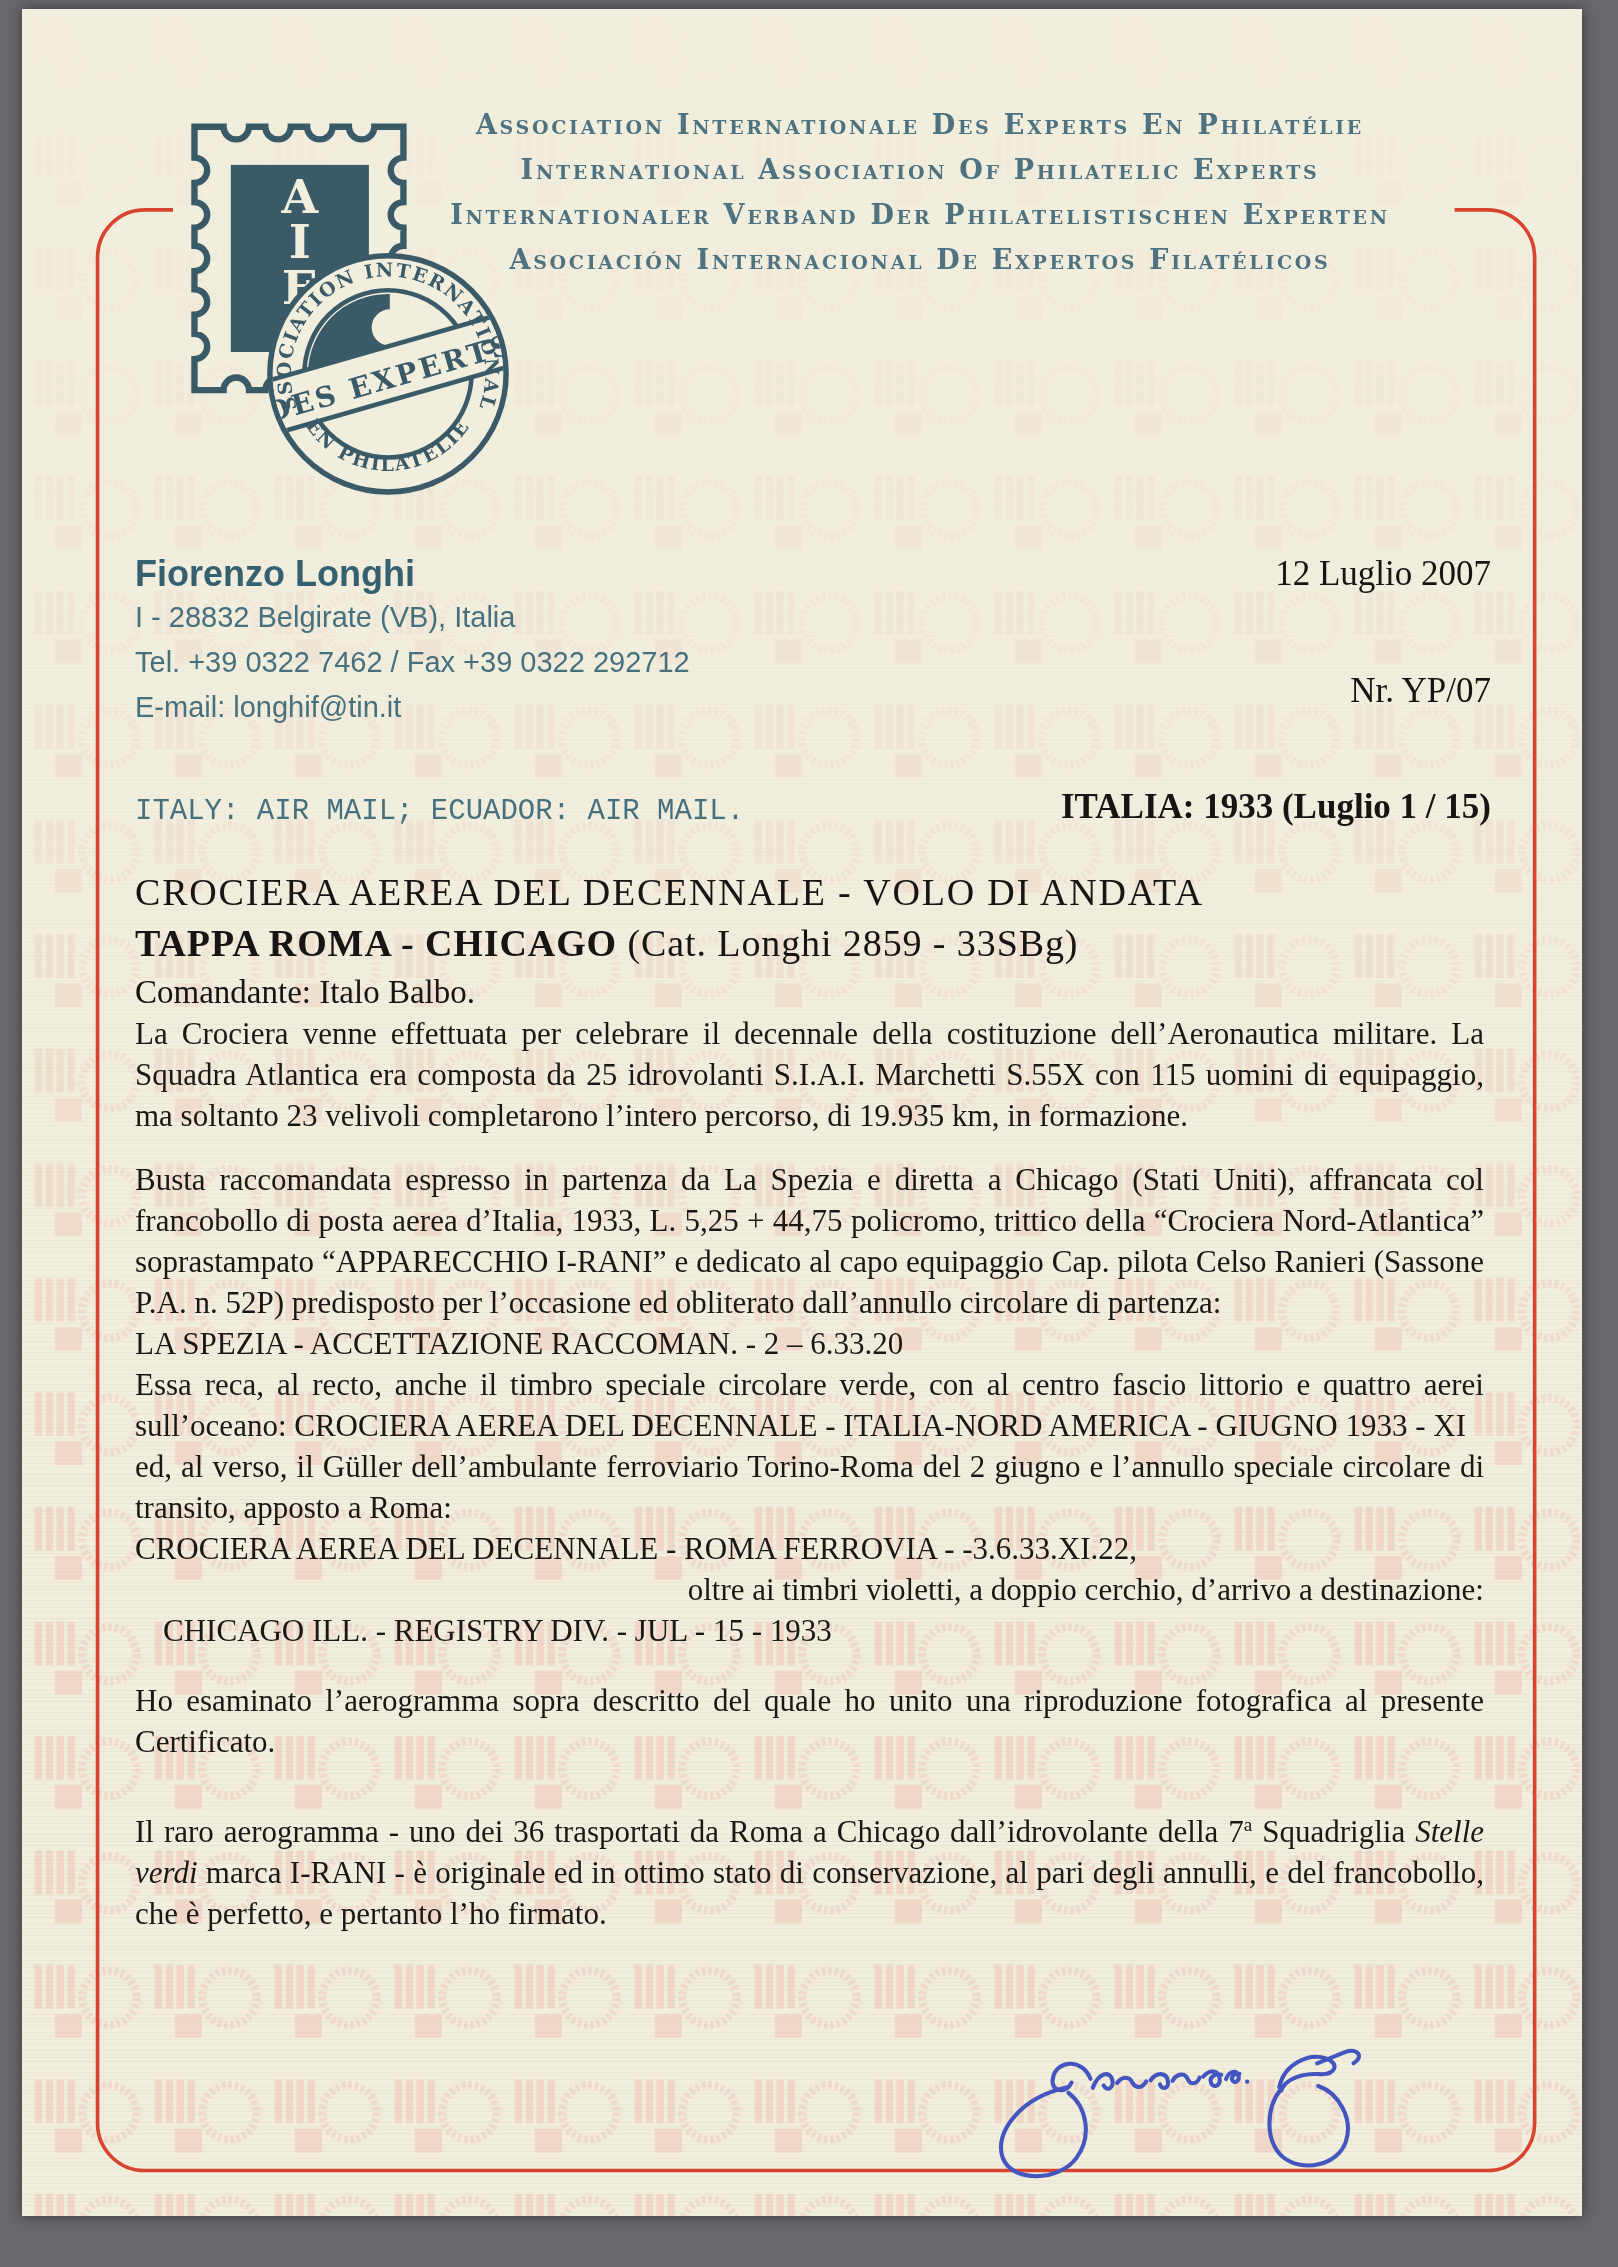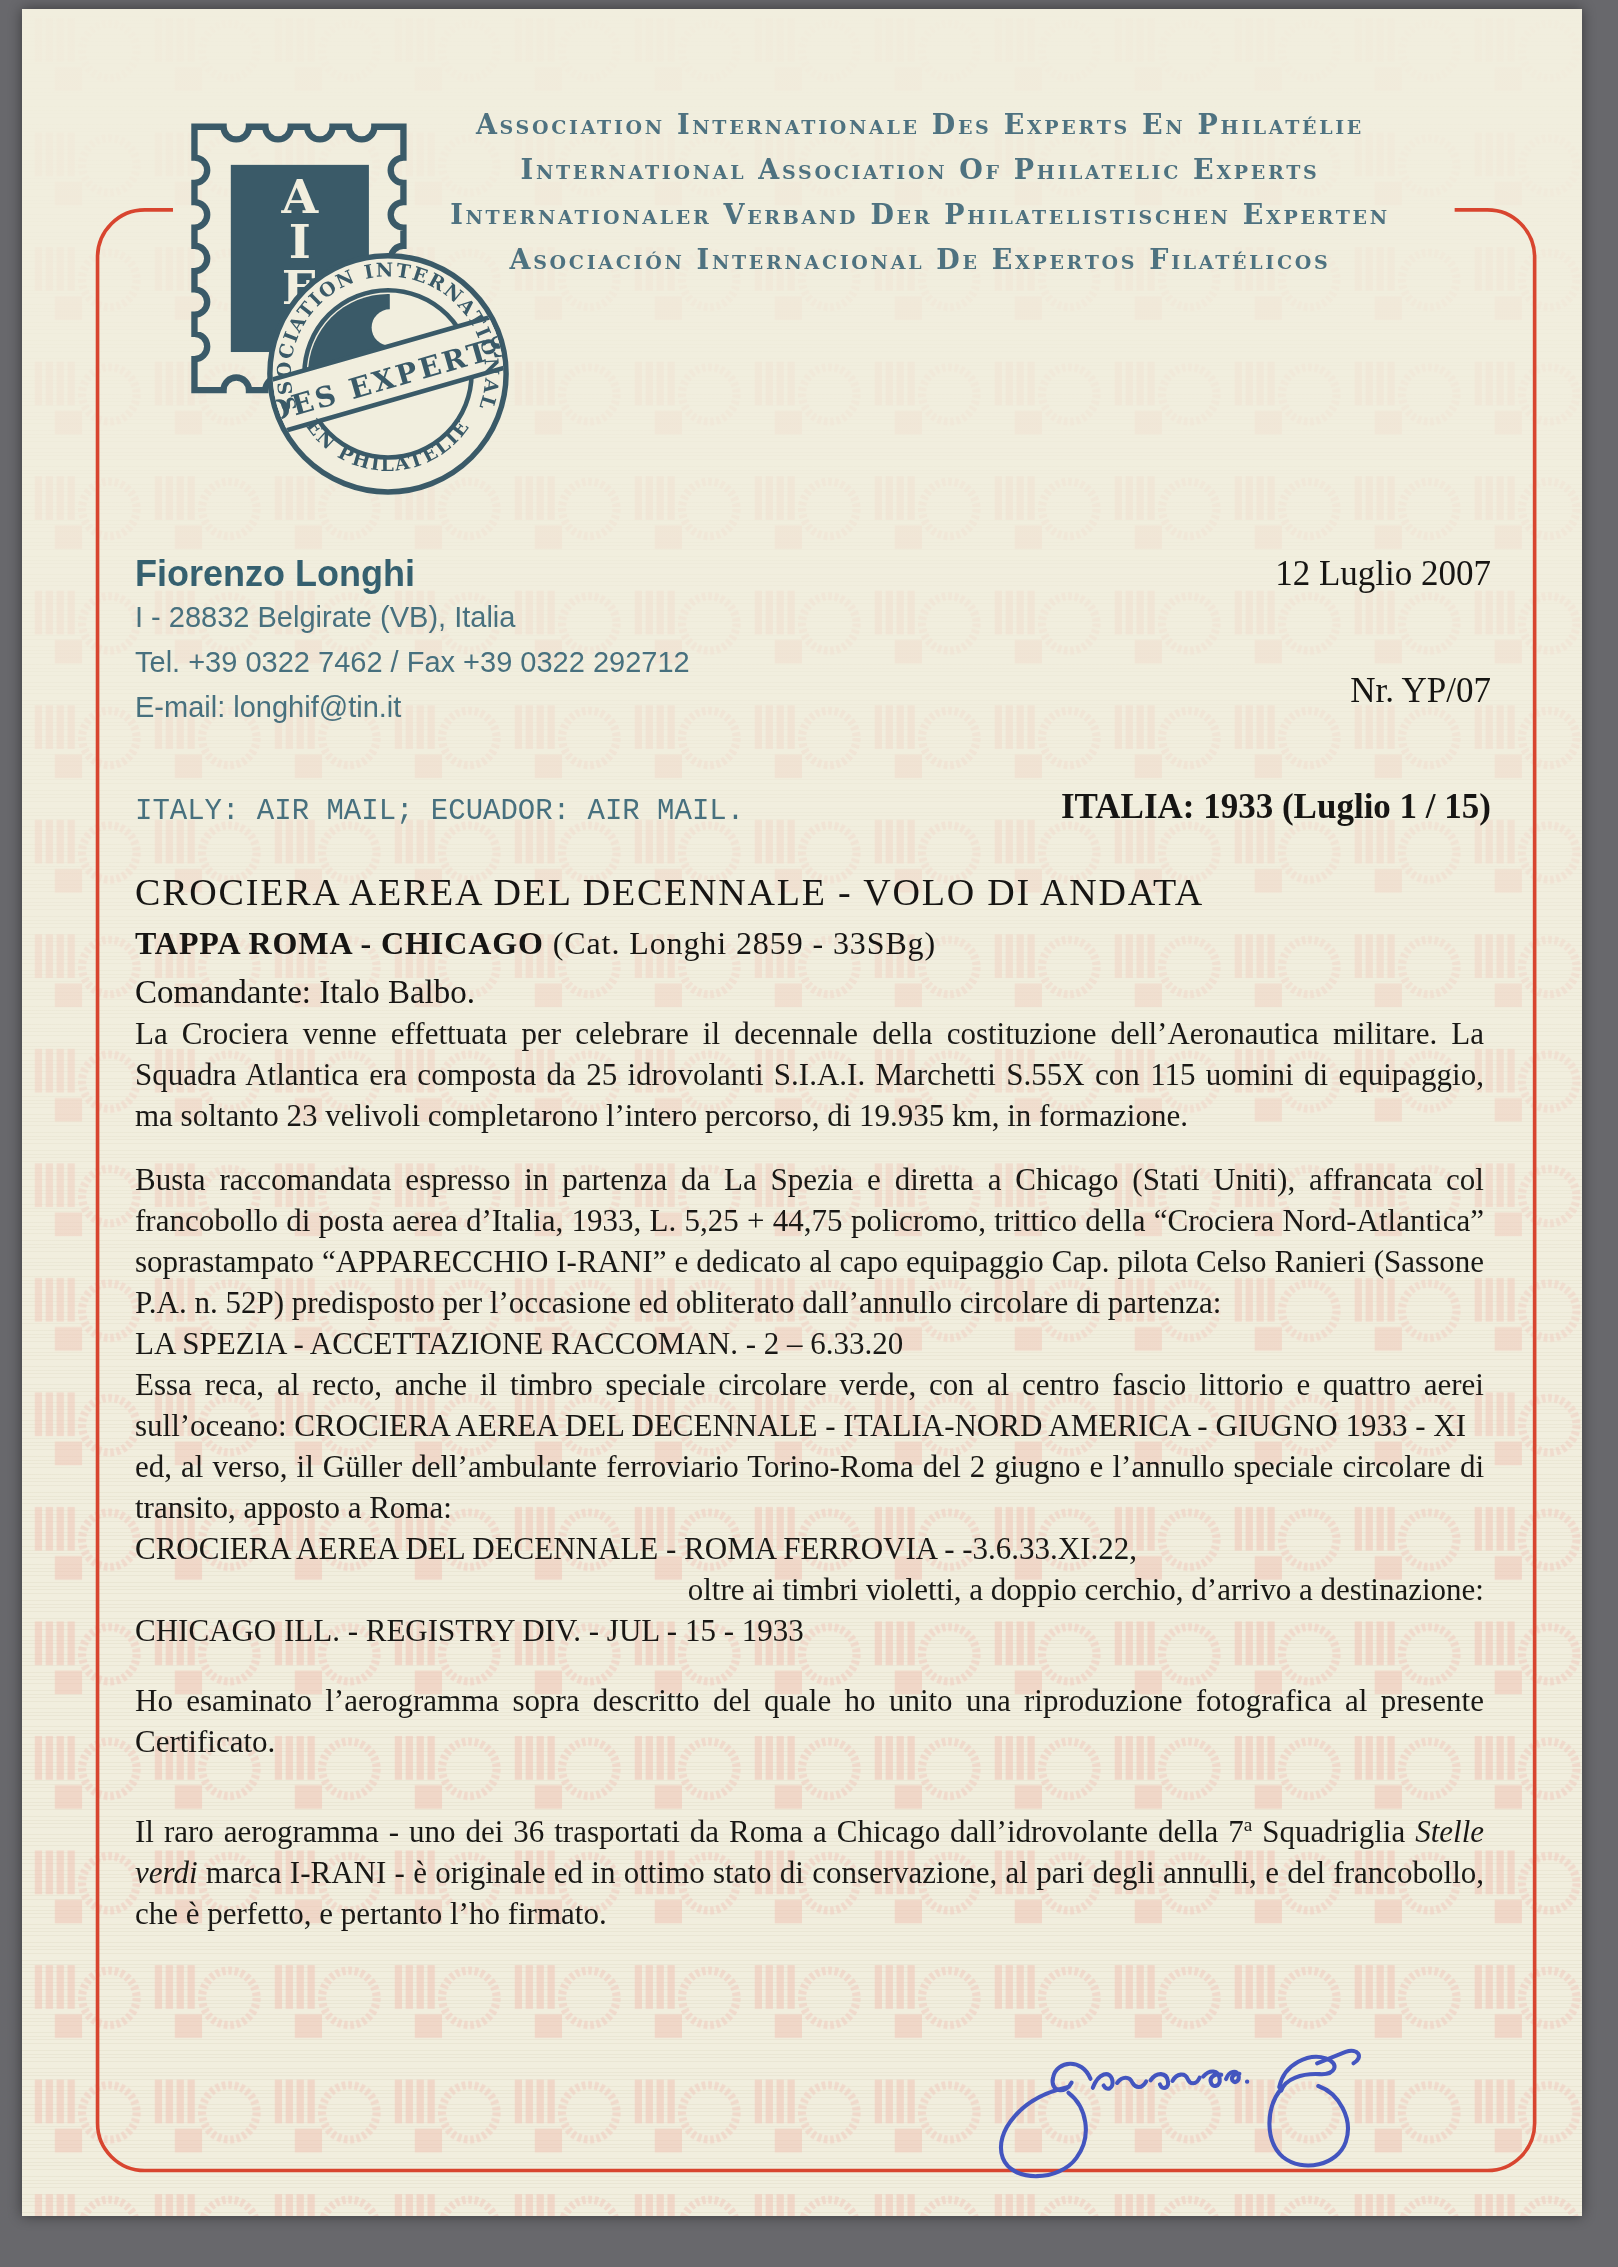--- a/index.html
+++ b/index.html
@@ -32,21 +32,21 @@
   .specialty{
     position:absolute;left:113px;top:786px;
     font-family:Liberation Mono, monospace;font-size:29px;color:#47707e;
   }
   .meta{position:absolute;right:91px;top:0;width:636px;text-align:right;color:#161513;}
   .meta .date{position:absolute;right:0;top:545px;width:636px;font-size:35px;}
   .meta .nr{position:absolute;right:0;top:662px;width:636px;font-size:35px;}
   .meta .subject{position:absolute;right:0;top:778px;width:636px;font-size:35px;font-weight:bold;}
   .titleblock{position:absolute;left:113px;top:858px;width:1349px;color:#161513;}
   .t1{font-size:38px;line-height:51px;letter-spacing:1.8px;}
-  .t2{font-size:32px;line-height:51px;letter-spacing:0.9px;}
+  .t2{font-size:38px;line-height:51px;letter-spacing:0.9px;}
   .t2 .b{font-weight:bold;}
   .t3{font-size:33px;line-height:47px;}
   .bodytext{position:absolute;left:113px;top:1004px;width:1349px;color:#191815;}
   .bp{margin:0;font-size:31px;line-height:41px;text-align:justify;}
   .sig{position:absolute;left:936px;top:2027px;width:436px;height:155px;}
 </style>
 </head>
 <body>
 
 <div class="scan">
@@ -153,21 +153,21 @@
     </div>
 
     <div class="bodytext">
         <p class="bp" style="text-align: justify;"><span>La Crociera venne effettuata per celebrare il decennale della costituzione dell’Aeronautica militare. La Squadra Atlantica era composta da 25 idrovolanti S.I.A.I. Marchetti S.55X con 115 uomini di equipaggio, ma soltanto 23 velivoli completarono l’intero percorso, di 19.935 km, in formazione.</span></p>
         <p class="bp" style="text-align: justify; margin-top: 23px;"><span>Busta raccomandata espresso in partenza da La Spezia e diretta a Chicago (Stati Uniti), affrancata col francobollo di posta aerea d’Italia, 1933, L. 5,25 + 44,75 policromo, trittico della “Crociera Nord-Atlantica” soprastampato “APPARECCHIO I-RANI” e dedicato al capo equipaggio Cap. pilota Celso Ranieri (Sassone P.A. n. 52P) predisposto per l’occasione ed obliterato dall’annullo circolare di partenza:</span></p>
         <p class="bp" style="text-align: left;"><span>LA SPEZIA - ACCETTAZIONE RACCOMAN. - 2 – 6.33.20</span></p>
         <p class="bp" style="text-align: justify;"><span>Essa reca, al recto, anche il timbro speciale circolare verde, con al centro fascio littorio e quattro aerei sull’oceano: CROCIERA AEREA DEL DECENNALE - ITALIA-NORD AMERICA - GIUGNO 1933 - XI</span></p>
         <p class="bp" style="text-align: justify;"><span>ed, al verso, il Güller dell’ambulante ferroviario Torino-Roma del 2 giugno e l’annullo speciale circolare di transito, apposto a Roma:</span></p>
         <p class="bp" style="text-align: left;"><span>CROCIERA AEREA DEL DECENNALE - ROMA FERROVIA - -3.6.33.XI.22,</span></p>
         <p class="bp" style="text-align: right;"><span>oltre ai timbri violetti, a doppio cerchio, d’arrivo a destinazione:</span></p>
-        <p class="bp" style="text-align: left;"><span>CHICAGO ILL. - REGISTRY DIV. - JUL - 15 - 1933</span></p>
+        <p class="bp" style="text-align: left; margin-left: 28px;"><span>CHICAGO ILL. - REGISTRY DIV. - JUL - 15 - 1933</span></p>
         <p class="bp" style="text-align: justify; margin-top: 29px;"><span>Ho esaminato l’aerogramma sopra descritto del quale ho unito una riproduzione fotografica al presente Certificato.</span></p>
         <p class="bp" style="text-align: justify; margin-top: 42px;"><span>Il raro aerogramma - uno dei 36 trasportati da Roma a Chicago dall’idrovolante della 7</span><span style="vertical-align: super; font-size: 0.62em;">a</span><span> Squadriglia </span><span style="font-style: italic;">Stelle verdi</span><span> marca I-RANI - è originale ed in ottimo stato di conservazione, al pari degli annulli, e del francobollo, che è perfetto, e pertanto l’ho firmato.</span></p>
       </div>
 
     <svg class="sig" viewBox="0 0 480 170">
       <g fill="none" stroke="#4355bf" stroke-width="4.5" stroke-linecap="round" transform="rotate(-3 240 85)">
         <path d="M 148 42 C 140 18 112 20 107 38 C 102 54 120 58 127 45"></path>
         <path d="M 122 50 C 72 58 38 94 47 124 C 56 152 108 153 128 128 C 147 105 142 72 123 56"></path>
         <path d="M 150 52 C 157 36 170 33 172 45 C 173 54 165 57 162 50"></path>
         <path d="M 177 48 C 183 41 191 41 194 49 C 197 55 204 56 209 48"></path>

